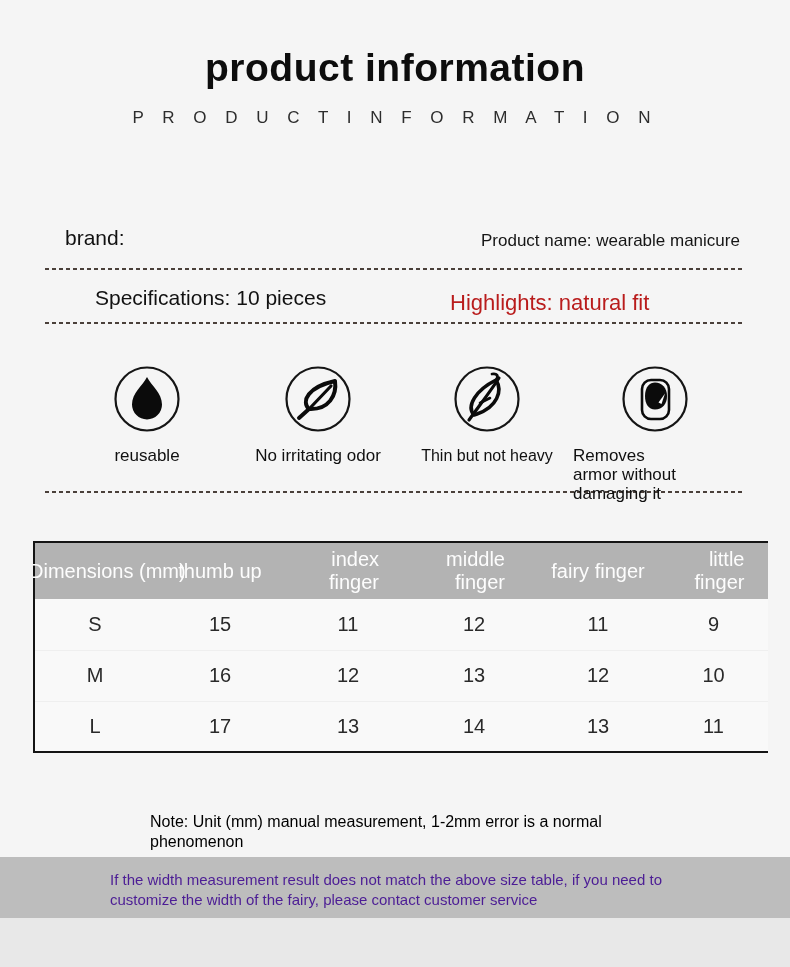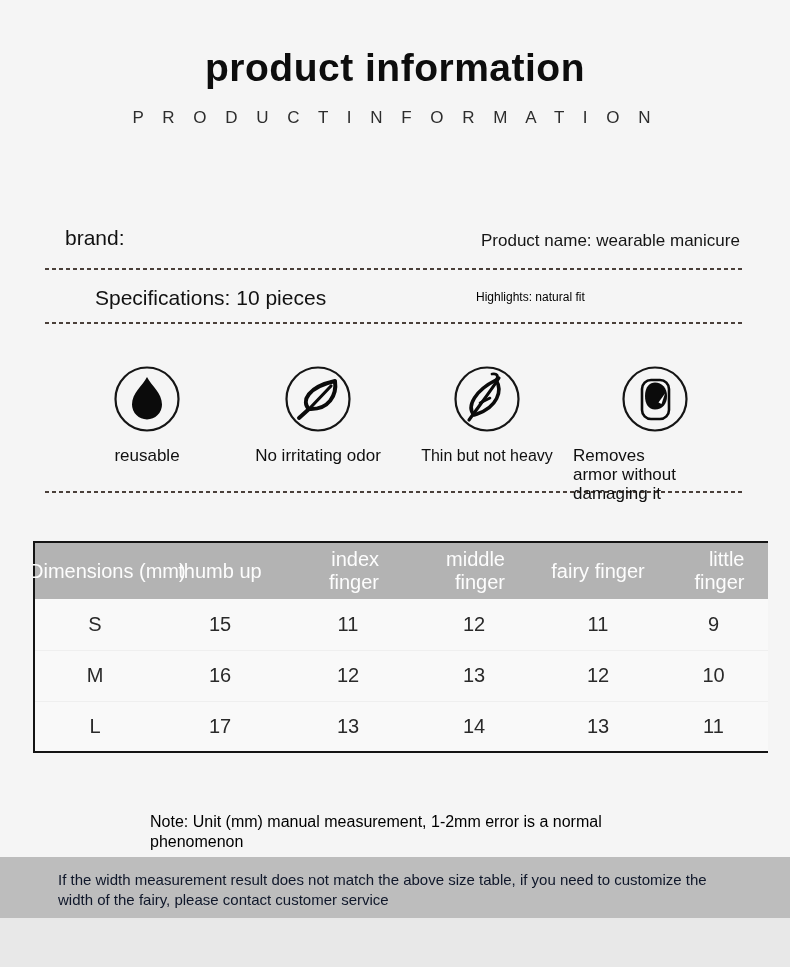--- a/index.html
+++ b/index.html
@@ -13,21 +13,21 @@
     text-align:center; font-size:39px; font-weight:bold; color:#0d0d0d; letter-spacing:0.5px;
   }
   .page-subtitle {
     position:absolute; top:108px; left:0; width:100%;
     text-align:center; font-size:17px; font-weight:normal; color:#2d2d2d; letter-spacing:7px;
   }
   .abs { position:absolute; }
   .brand-label   { left:65px;  top:226px; font-size:21px; color:#111; }
   .product-name  { left:481px; top:231px; font-size:17px; color:#151515; }
   .specs         { left:63px;  top:286px; font-size:21px; color:#111;margin-left:32px; }
-  .highlights    { left:476px; top:290px; font-size:12px; color:#000000; }
+  .highlights    { left:450px; top:290px; font-size:22px; color:#b91c1c; }
   .dashed {
     position:absolute; left:45px; width:700px; height:2px;
     background:repeating-linear-gradient(90deg,#4a403a 0 4px,transparent 4px 7px);
   }
   .dash1 { top:268px; } .dash2 { top:322px; } .dash3 { top:491px; z-index:0; }
 
   .feature {
     position:absolute; top:365px; width:170px; text-align:center; z-index:1;
   }
   .feature svg { display:block; margin:0 auto; }
@@ -60,22 +60,22 @@
 
   .note {
     position:absolute; left:150px; top:812px; width:520px;
     font-size:16px; line-height:19.5px; color:#000000;
   }
   .notice-box {
     position:absolute; left:0; top:857px; width:790px; height:66px;
     background:#bdbdbd;
   }
   .notice-box p {
-    padding:13px 0 0 58px; width:718px;
-    font-size:15px; line-height:19.5px; color:#0f172a;
+    padding:13px 0 0 110px; width:718px;
+    font-size:15px; line-height:19.5px; color:#4c1d95;
   }
   .bottom-strip {
     position:absolute; left:0; top:923px; width:790px; height:44px;
     background:linear-gradient(180deg,#cbcbcb 0%,#d6d6d6 60%,#d3d3d3 100%);
     border-top:1px solid #c2c2c2;
   }
 </style>
 </head>
 <body>
 

